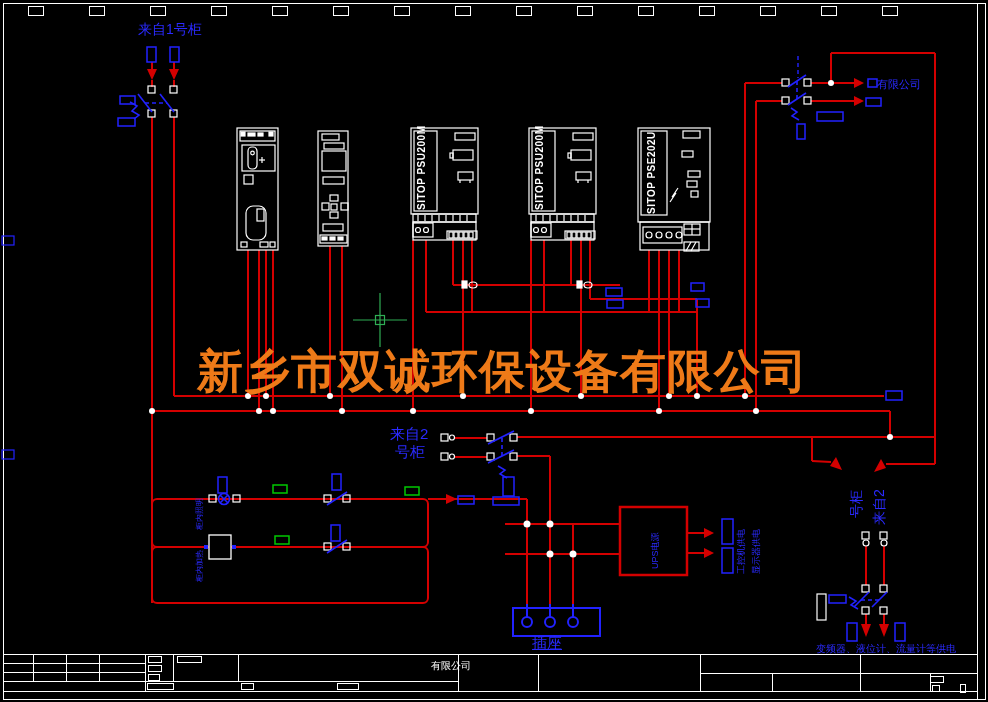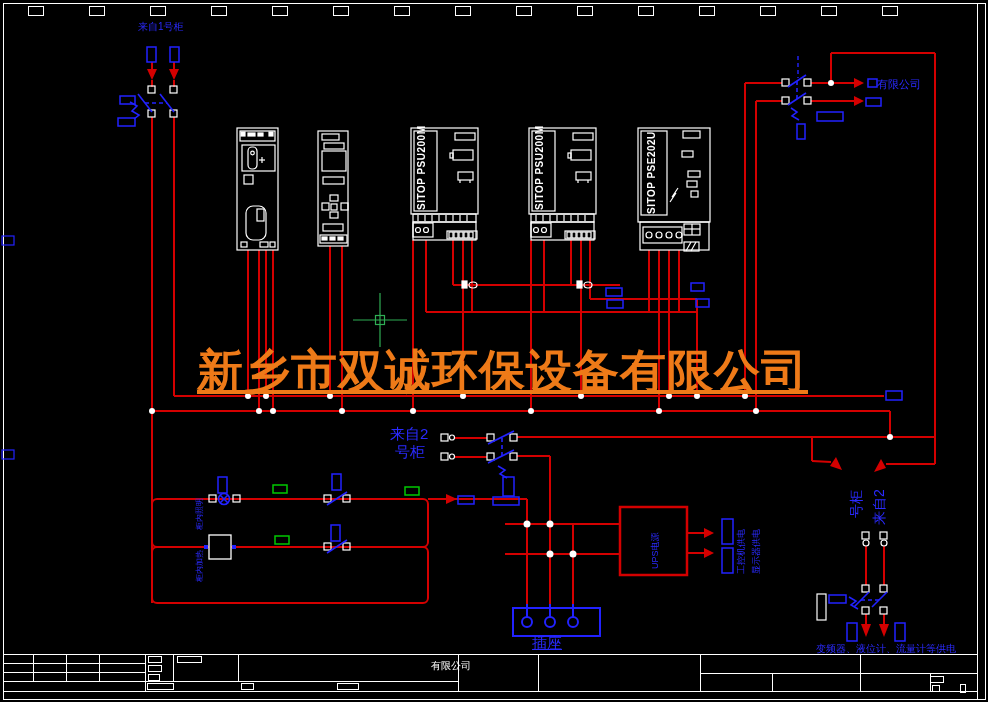--- a/index.html
+++ b/index.html
@@ -465,34 +465,34 @@
     <rect x="405" y="487" width="14" height="8"></rect>
   </g>
 
   <g stroke="#2fae54" fill="none" stroke-width="1.2">
     <line x1="353" y1="320" x2="407" y2="320"></line>
         <line x1="380" y1="293" x2="380" y2="347"></line>
     <rect x="375.5" y="315.5" width="9" height="9"></rect>
   </g>
 </svg>
 
-<div class="lbl blue" style="left:138px;top:22px;font-size:10px;">来自1号柜</div>
+<div class="lbl blue" style="left:138px;top:22px;font-size:14px;">来自1号柜</div>
 
 <div class="lbl blue" style="left:390px;top:426px;font-size:15px;">来自2</div>
 <div class="lbl blue" style="left:395px;top:444px;font-size:15px;">号柜</div>
 
 <div class="lbl blue" style="left:877px;top:79px;font-size:11px;">有限公司</div>
 
 <div class="lbl blue" style="left:532px;top:635px;font-size:15px;text-decoration:underline;">插座</div>
 
 <div class="lbl blue" style="left:816px;top:644px;font-size:10px;">变频器、液位计、流量计等供电</div>
 
 <div class="lbl white" style="left:431px;top:661px;font-size:10px;">有限公司</div>
 
-<div class="lbl orange" style="left:197px;top:347px;font-size:46px;text-decoration:underline;">新乡市双诚环保设备有限公司</div>
+<div class="lbl orange" style="left:197px;top:347px;font-size:46px;">新乡市双诚环保设备有限公司</div>
 
 <div class="lbl devtxt rot" style="left:417px;top:210px;font-size:10px;">SITOP PSU200M</div>
 <div class="lbl devtxt rot" style="left:535px;top:210px;font-size:10px;">SITOP PSU200M</div>
 <div class="lbl devtxt rot" style="left:647px;top:214px;font-size:10px;">SITOP PSE202U</div>
 
 <div class="lbl blue rot" style="left:651px;top:569px;font-size:9px;">UPS电源</div>
 <div class="lbl blue rot" style="left:737px;top:574px;font-size:9px;">工控机供电</div>
 <div class="lbl blue rot" style="left:752px;top:574px;font-size:9px;">显示器供电</div>
 
 <div class="lbl blue rot" style="left:196px;top:530px;font-size:8px;">柜内照明</div>

